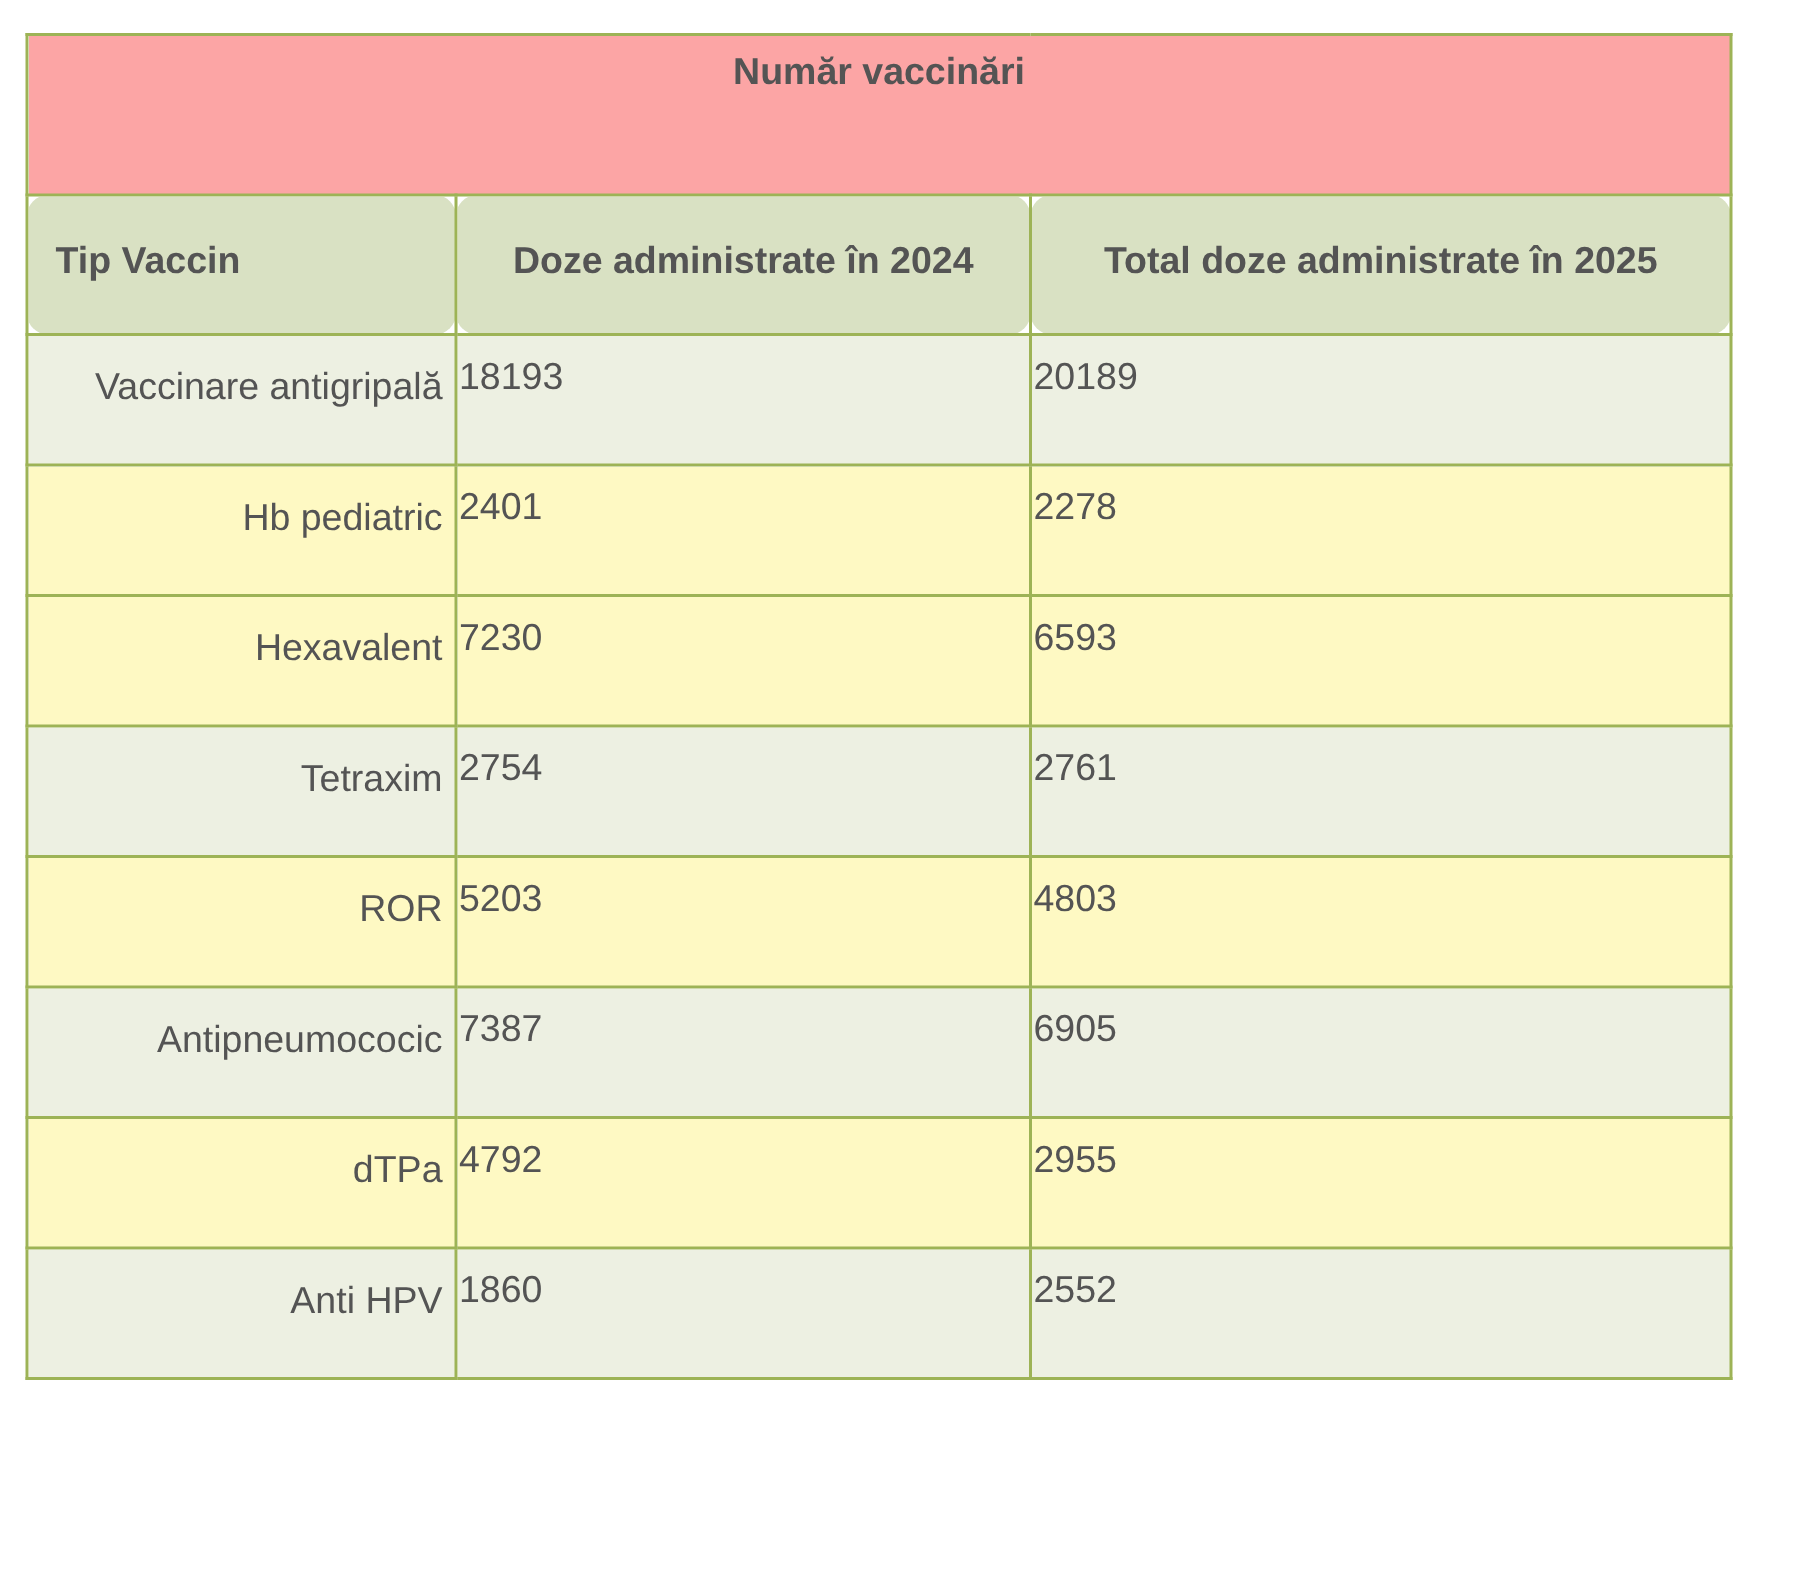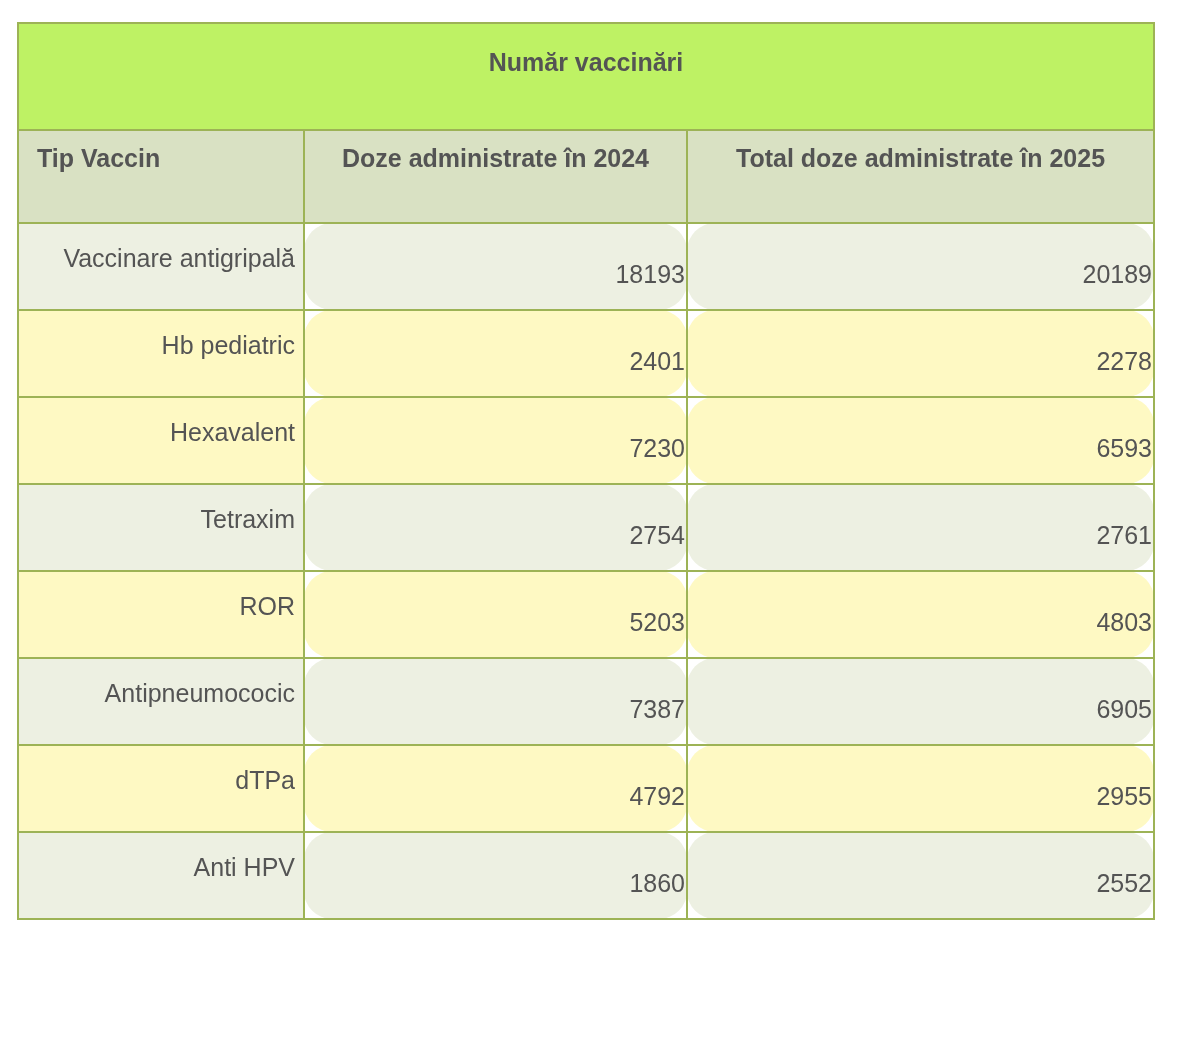--- a/index.html
+++ b/index.html
@@ -26,50 +26,50 @@
     color: #545454;
     font-size: 25px;
     overflow: hidden;
     box-sizing: border-box;
   }
   tr.title-row { height: 107px; }
   tr.header-row { height: 93px; }
   tr.data-row { height: 87px; }
 
   td.title-cell {
-    background: #bef264;
+    background: #fca5a5;
     text-align: center;
     font-weight: bold;
     font-size: 29px;
     color: #4c4c4c;
-    padding-top: 24px;
+    padding-top: 10px;
   }
   th.col-head {
     background: #d9e1c3;
     font-weight: bold;
     font-size: 26px;
     color: #4a4a4a;
     text-align: center;
-    padding-top: 13px;
+    padding-top: 29px;
+    border-radius: 14px;
   }
   th.col-head.first {
     text-align: left;
     padding-left: 18px;
   }
   tr.row-light td { background: #edf0e2; }
   tr.row-dark td  { background: #fef9c3; }
 
   td.name-cell {
     text-align: right;
     padding: 20px 8px 0 18px;
   }
   td.num-cell {
-    text-align: right;
-    padding-top: 36px;
-    border-radius: 28px;
+    text-align: left;
+    padding-top: 13px;
   }
 </style>
 </head>
 <body>
 
 <div class="table-wrap">
   <table class="vax">
     <colgroup>
       <col style="width:286px">
       <col style="width:383px">

